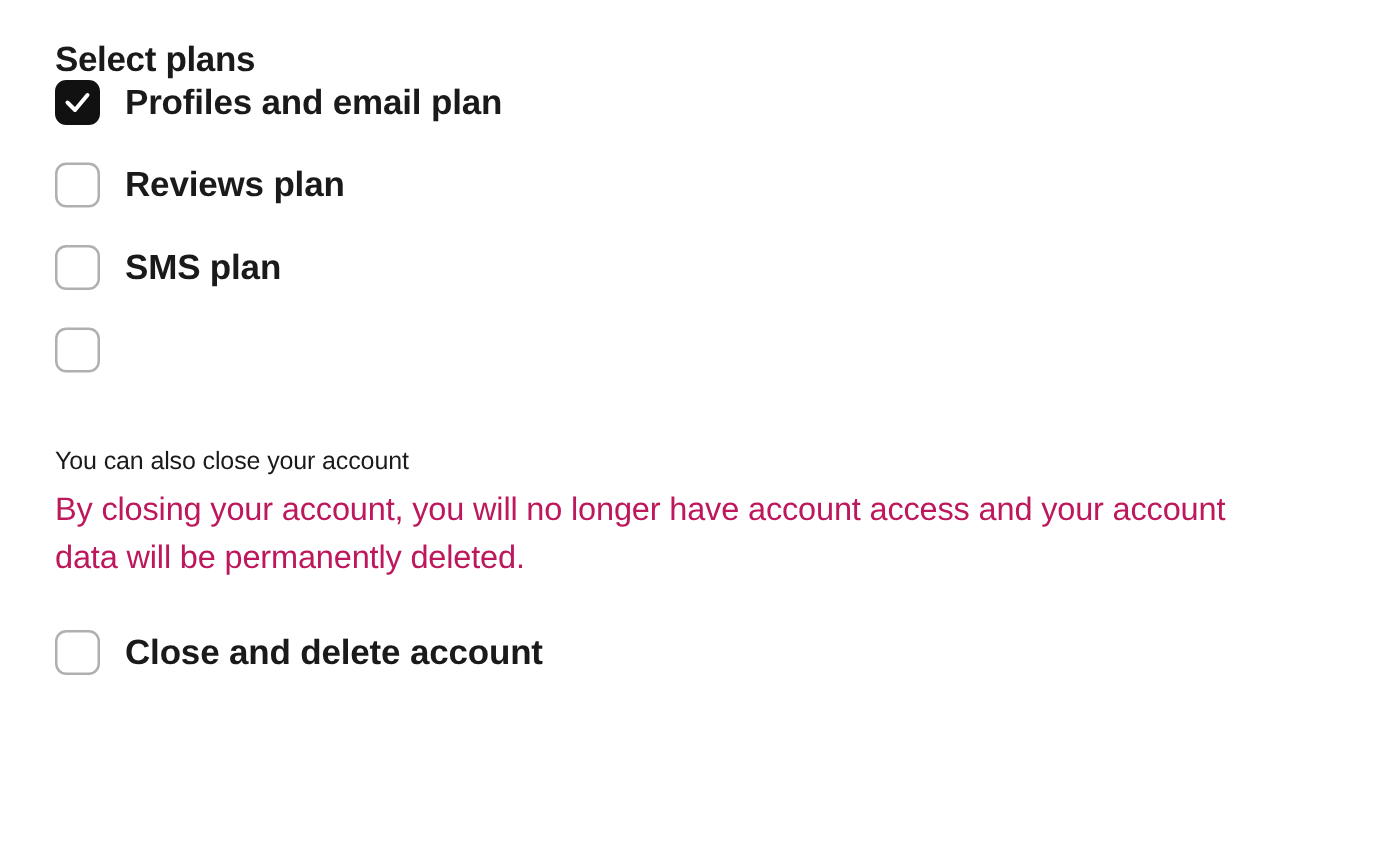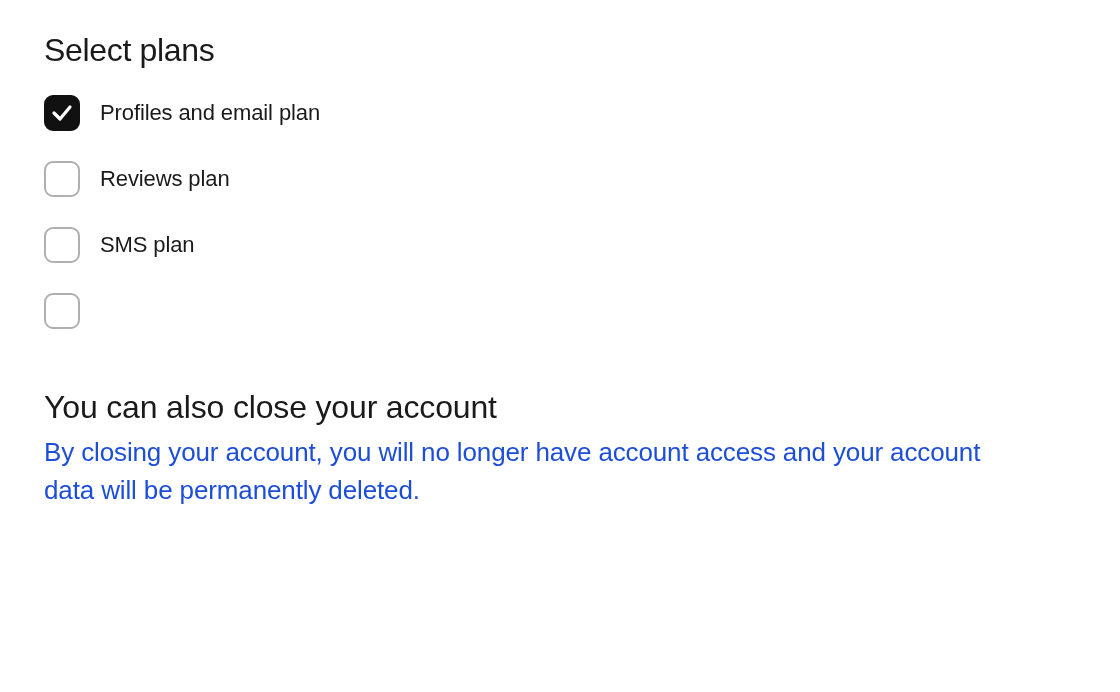--- a/index.html
+++ b/index.html
@@ -9,23 +9,22 @@
     }
     body {
       font-family: -apple-system, BlinkMacSystemFont, "Segoe UI", Helvetica, Arial, sans-serif;
       color: #1a1a1a;
       background: #ffffff;
       width: 1120px;
       height: 692px;
       padding: 32px 44px;
     }
     .section-heading {
-      font-size: 32px;
-      font-weight: 400;
-      margin-bottom: 26px;
+      font-size: 28px;
+      font-weight: 700;
       letter-spacing: -0.01em;
     }
     .checkbox-list {
       display: flex;
       flex-direction: column;
       gap: 30px;
       margin-bottom: 60px;
     }
     .checkbox-row {
       display: flex;
@@ -53,38 +52,38 @@
     .checkbox-box.checked svg {
       width: 24px;
       height: 24px;
       stroke: #ffffff;
       stroke-width: 3.2;
       fill: none;
       stroke-linecap: round;
       stroke-linejoin: round;
     }
     .checkbox-label {
-      font-size: 22px;
-      font-weight: 400;
+      font-size: 28px;
+      font-weight: 700;
       color: #1a1a1a;
       letter-spacing: -0.005em;
       text-align: center;
     }
     .close-section-heading {
-      font-size: 32px;
+      font-size: 20px;
       font-weight: 400;
       color: #1a1a1a;
       margin-bottom: 8px;
       letter-spacing: -0.005em;
       margin-top: 16px;
     }
     .close-section-desc {
       font-size: 26px;
       font-weight: 400;
-      color: #1d4ed8;
+      color: #be185d;
       line-height: 1.45;
       max-width: 960px;
       margin-bottom: 40px;
       letter-spacing: -0.005em;
     }
   </style>
 </head>
 <body>
 
 <div>
@@ -116,13 +115,17 @@
       <span class="checkbox-box unchecked"></span>
     </label>
 
   </div>
 </div>
 
 <div>
   <h3 class="close-section-heading">You can also close your account</h3>
   <p class="close-section-desc">By closing your account, you will no longer have account access and your account data will be permanently deleted.</p>
 
+  <label class="checkbox-row">
+    <span class="checkbox-box unchecked"></span>
+    <span class="checkbox-label">Close and delete account</span>
+  </label>
 </div>
 
 </body></html>

